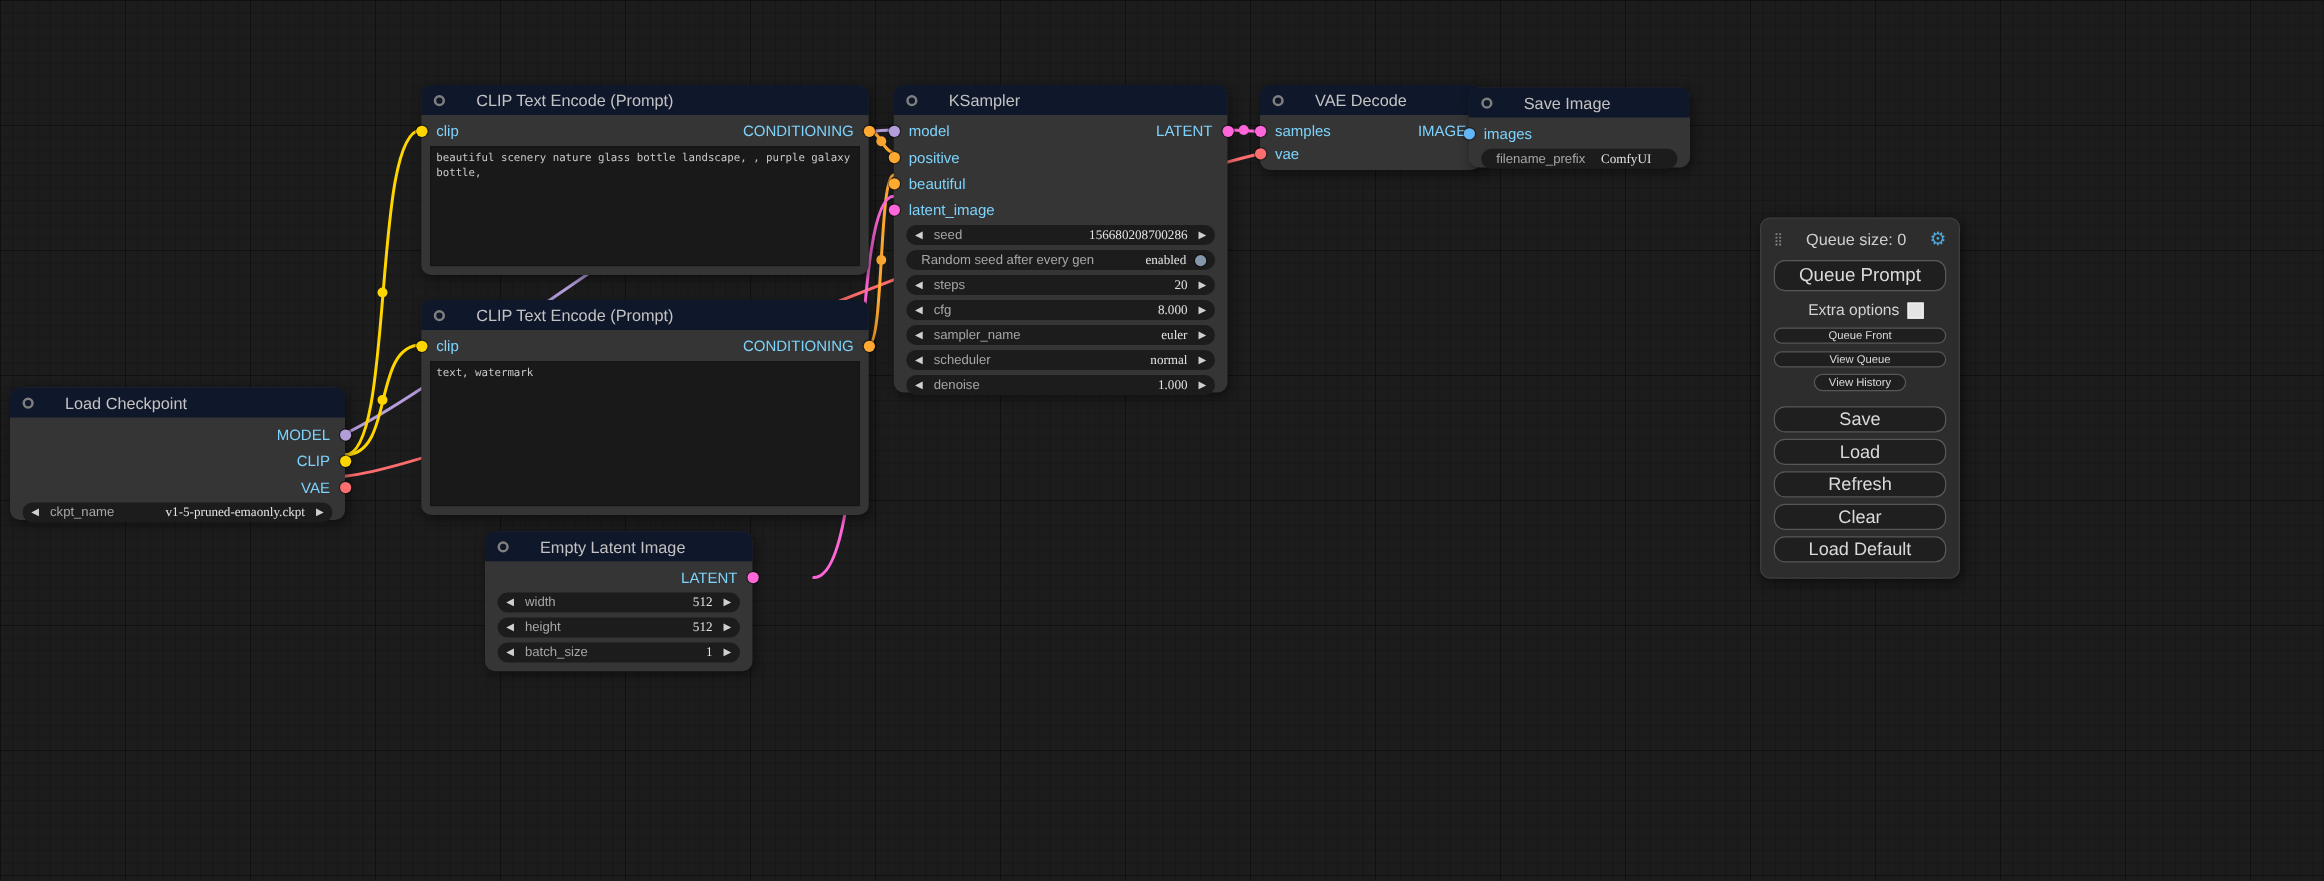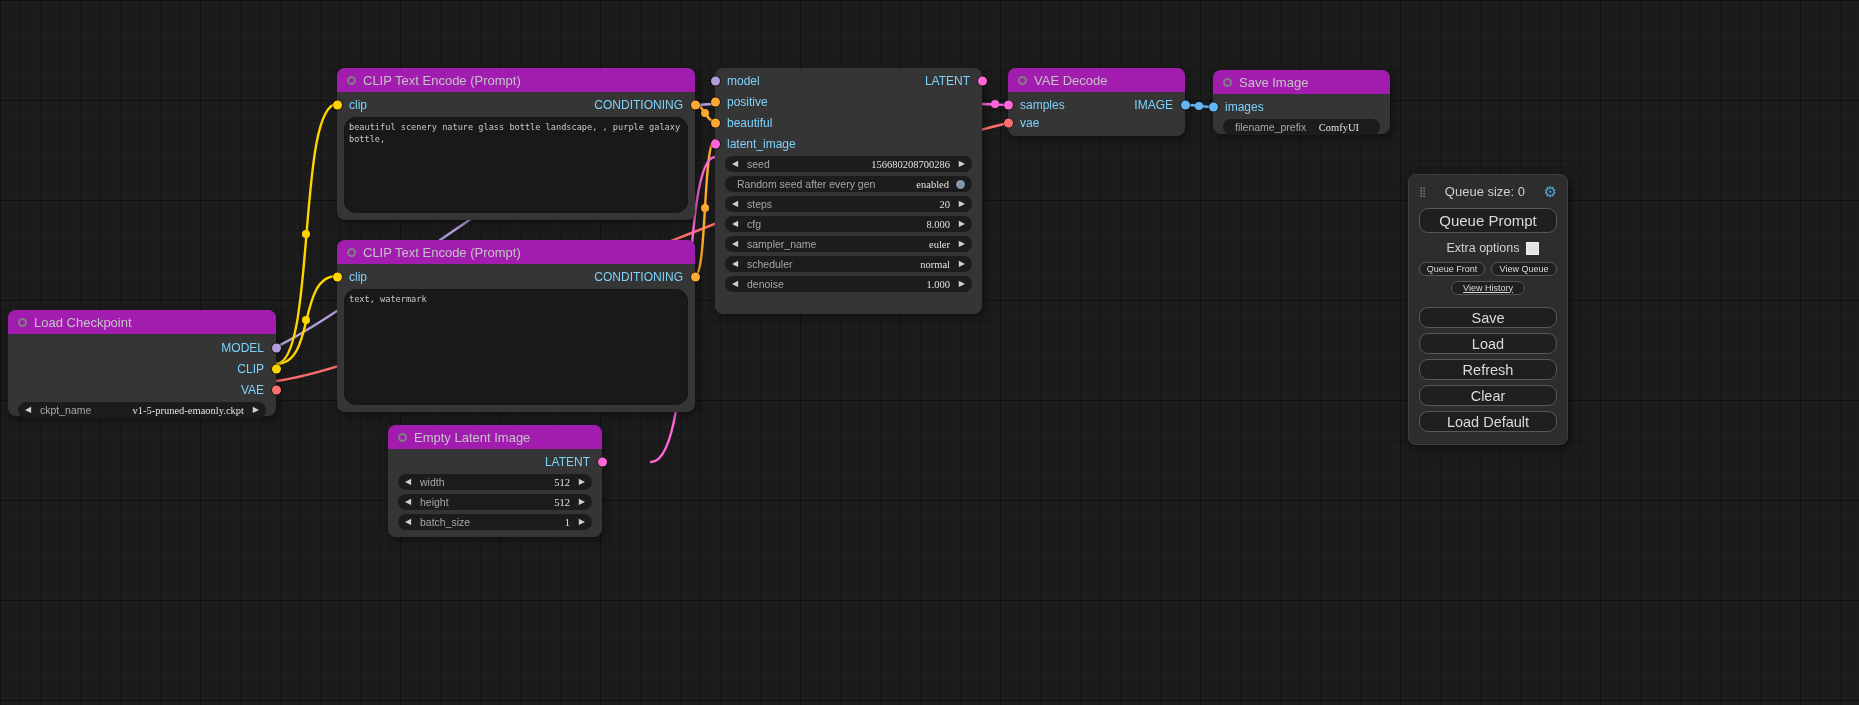--- a/index.html
+++ b/index.html
@@ -18,22 +18,22 @@
   .wires path{fill:none;stroke-width:2.4;stroke-linecap:round;}
   .w-model{stroke:#B39DDB}.w-clip{stroke:#FFD500}.w-vae{stroke:#FF6E6E}
   .w-cond{stroke:#FFA931}.w-latent{stroke:#FF66D9}.w-image{stroke:#64B5F6}
   .f-model{fill:#B39DDB}.f-clip{fill:#FFD500}.f-vae{fill:#FF6E6E}
   .f-cond{fill:#FFA931}.f-latent{fill:#FF66D9}.f-image{fill:#64B5F6}
 
   .node{
     position:absolute;z-index:2;background:#353535;border-radius:8px;
     box-shadow:2px 3px 9px rgba(0,0,0,.45);color:#d4d4d4;box-sizing:border-box;
   }
-  .node-title{height:24px;display:flex;align-items:center;gap:7px;padding:0 10px;
-    font-size:13px;color:#c3c3c3;background:#a21caf;border-radius:8px 8px 0 0;}
+  .node-title{height:24px;display:flex;align-items:center;gap:25px;padding:0 10px;
+    font-size:13px;color:#c3c3c3;background:#0f172a;border-radius:8px 8px 0 0;}
   .collapse-dot{width:9px;height:9px;border-radius:50%;border:2px solid #7f7f7f;
     box-sizing:border-box;flex:none;}
   .title-text{white-space:nowrap;overflow:hidden;}
 
   .row{position:relative;height:17px;margin-top:4px;display:flex;align-items:center;
     padding:0 12px;font-size:12px;color:#7dd3fc;}
   .row.tall{height:18px;gap:40px;}
   .in-label{margin-right:auto;}
   .out-label{margin-left:auto;}
   .slot-dot{position:absolute;width:9px;height:9px;border-radius:50%;top:50%;
@@ -47,43 +47,43 @@
     display:flex;align-items:center;font-size:10.5px;padding:0 7px;color:#c9c9c9;}
   .widget .arrow{font-size:8px;color:#d0d0d0;width:10px;flex:none;line-height:1;}
   .widget .arrow.right{text-align:right;}
   .widget .wname{color:#a6a6a6;margin:0 5px;white-space:nowrap;text-align:center;}
   .widget .wval{margin-left:auto;margin-right:5px;color:#e2e2e2;white-space:nowrap;font-family:Liberation Serif, serif;}
   .widget.text-widget .wval{margin-right:14px;}
   .toggle-dot{width:9px;height:9px;border-radius:50%;background:#8496a9;flex:none;
     margin-left:2px;box-shadow:0 0 0 1px rgba(0,0,0,.4);}
 
   .prompt-box{position:absolute;left:7px;right:7px;top:49px;bottom:7px;
-    background:#191919;border-radius:13px;padding:4px 5px;box-sizing:border-box;
+    background:#191919;border-radius:0;padding:4px 5px;box-sizing:border-box;
     font-family:"DejaVu Sans Mono",monospace;font-size:8.6px;line-height:1.45;
     color:#c8c8c8;white-space:pre-wrap;overflow:hidden;
     box-shadow:inset 0 0 0 1px #151515;}
 
   .menu{position:absolute;z-index:3;left:1408px;top:174px;width:160px;
     box-sizing:border-box;background:#2d2d2d;border:1px solid #3e3e3e;border-radius:8px;
     padding:6px 10px 12px;box-shadow:2px 3px 10px rgba(0,0,0,.5);}
   .menu-header{display:flex;align-items:center;height:20px;color:#cfcfcf;font-size:13px;}
   .queue-size{flex:1;text-align:center;}
   .drag-handle{color:#828282;font-size:10px;cursor:move;}
   .gear{color:#4fa8dc;font-size:15px;line-height:1;cursor:pointer;}
   .btn{background:#1f1f1f;border:1px solid #575757;border-radius:9px;color:#dadada;
     font-family:inherit;cursor:pointer;display:block;width:100%;box-sizing:border-box;
     padding:0;}
   .btn-queue{height:25px;font-size:15px;margin-top:7px;}
   .extra-row{display:flex;align-items:center;justify-content:center;gap:7px;
     margin-top:8px;font-size:12.5px;color:#d2d2d2;padding-left:10px;}
   .checkbox{width:11px;height:11px;background:#e4e4e4;border:1px solid #f0f0f0;
     display:inline-block;cursor:pointer;}
-  .small-row{display:flex;gap:6px;margin-top:7px;}
+  .small-row{display:flex;gap:6px;margin-top:7px;flex-direction:column;}
   .btn-small{height:14px;font-size:9px;border-radius:7px;flex:1;line-height:11px;}
-  .btn-history{width:74px;margin:5px auto 0;flex:none;text-decoration:underline;}
+  .btn-history{width:74px;margin:5px auto 0;flex:none;}
   .menu-group{margin-top:12px;display:flex;flex-direction:column;gap:5px;}
   .btn-med{height:21px;font-size:14.5px;}
 </style>
 </head>
 <body>
 
 <div class="canvas">
 
   <svg class="wires" width="1859" height="705">
     <path class="w-model" d="M 276,347 C 380,296 595,104 715,104"></path>
@@ -182,20 +182,24 @@
     </div>
     <div class="widget">
       <span class="arrow">◀</span>
       <span class="wname">batch_size</span>
       <span class="wval">1</span>
       <span class="arrow right">▶</span>
     </div>
   </div>
 
   <div class="node" style="left:715px;top:68px;width:267px;height:246px">
+    <div class="node-title">
+      <span class="collapse-dot"></span>
+      <span class="title-text">KSampler</span>
+    </div>
     <div class="row">
       <span class="slot-dot in c-model"></span>
       <span class="in-label">model</span>
       <span class="out-label">LATENT</span>
       <span class="slot-dot out c-latent"></span>
     </div>
     <div class="row">
       <span class="slot-dot in c-cond"></span>
       <span class="in-label">positive</span>
     </div>
@@ -260,21 +264,21 @@
       <span class="in-label">samples</span>
       <span class="out-label">IMAGE</span>
       <span class="slot-dot out c-image"></span>
     </div>
     <div class="row tall" style="margin-top:0">
       <span class="slot-dot in c-vae"></span>
       <span class="in-label">vae</span>
     </div>
   </div>
 
-  <div class="node" style="left:1213px;top:70px;width:177px;height:64px">
+  <div class="node" style="left:1175px;top:70px;width:177px;height:64px">
     <div class="node-title">
       <span class="collapse-dot"></span>
       <span class="title-text">Save Image</span>
     </div>
     <div class="row">
       <span class="slot-dot in c-image"></span>
       <span class="in-label">images</span>
     </div>
     <div class="widget text-widget">
       <span class="wname">filename_prefix</span>

